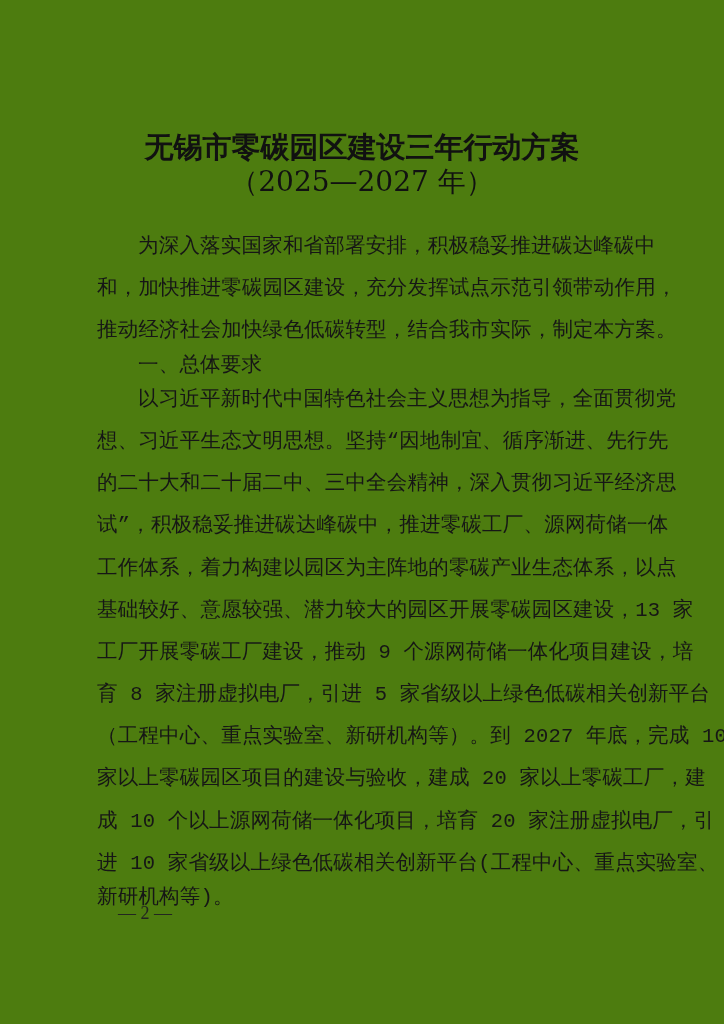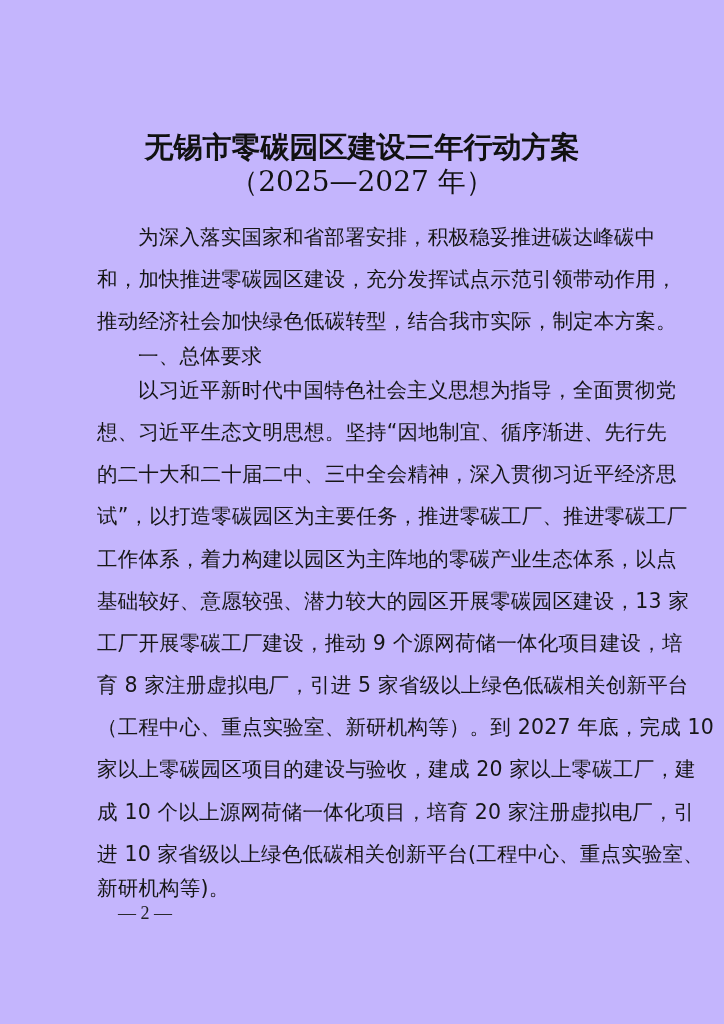--- a/index.html
+++ b/index.html
@@ -1,24 +1,24 @@
 <!DOCTYPE html>
 <html><head>
 <meta charset="utf-8">
 <style>
   html, body { margin: 0; padding: 0; background: #ffffff; }
   body { width: 724px; height: 1024px; position: relative; overflow: hidden;
          font-family: "DejaVu Sans", sans-serif; color: #111111; }
-  .page { position: absolute; left: 0; top: 0; width: 724px; height: 1024px; background: #c4b5fd; }
+  .page { position: absolute; left: 0; top: 0; width: 724px; height: 1024px; background: #4d7c0f; }
   .title { position: absolute; left: 0; width: 724px; text-align: center;
            font-family: "DejaVu Serif", "Liberation Serif", serif; font-weight: bold;
            font-size: 29px; color: #111; letter-spacing: 0px; white-space: nowrap; }
   .title-main { top: 128px; }
   .title-sub { top: 163px; font-weight: normal; font-size: 28px; }
-  .lines { position: absolute; left: 97px; top: 220px; width: 540px; }
+  .lines { position: absolute; left: 97px; top: 230px; width: 540px; font-family: Liberation Mono, monospace; }
   .line { height: 34.2px; line-height: 34.2px; font-size: 20.5px; white-space: nowrap;
           letter-spacing: 0.2px; color: #161616; }
   .line.indent { padding-left: 41px; }
   .line.justify { text-align: justify; text-align-last: justify; margin-top: 8px; }
   .pagenum { position: absolute; left: 118px; top: 903px; font-size: 18px;
              font-family: "Liberation Serif", "DejaVu Serif", serif; color: #222; white-space: pre; }
 </style>
 </head>
 <body>
 
@@ -27,21 +27,21 @@
   <div class="title title-sub">（2025—2027 年）</div>
 
   <div class="lines" id="lines">
     <div class="line indent">为深入落实国家和省部署安排，积极稳妥推进碳达峰碳中</div>
     <div class="line justify">和，加快推进零碳园区建设，充分发挥试点示范引领带动作用，</div>
     <div class="line justify">推动经济社会加快绿色低碳转型，结合我市实际，制定本方案。</div>
     <div class="line indent">一、总体要求</div>
     <div class="line indent">以习近平新时代中国特色社会主义思想为指导，全面贯彻党</div>
     <div class="line justify">想、习近平生态文明思想。坚持“因地制宜、循序渐进、先行先</div>
     <div class="line justify">的二十大和二十届二中、三中全会精神，深入贯彻习近平经济思</div>
-    <div class="line justify">试”，以打造零碳园区为主要任务，推进零碳工厂、推进零碳工厂</div>
+    <div class="line justify">试”，积极稳妥推进碳达峰碳中，推进零碳工厂、源网荷储一体</div>
     <div class="line justify">工作体系，着力构建以园区为主阵地的零碳产业生态体系，以点</div>
     <div class="line justify">基础较好、意愿较强、潜力较大的园区开展零碳园区建设，13 家</div>
     <div class="line justify">工厂开展零碳工厂建设，推动 9 个源网荷储一体化项目建设，培</div>
     <div class="line justify">育 8 家注册虚拟电厂，引进 5 家省级以上绿色低碳相关创新平台</div>
     <div class="line justify">（工程中心、重点实验室、新研机构等）。到 2027 年底，完成 10</div>
     <div class="line justify">家以上零碳园区项目的建设与验收，建成 20 家以上零碳工厂，建</div>
     <div class="line justify">成 10 个以上源网荷储一体化项目，培育 20 家注册虚拟电厂，引</div>
     <div class="line justify">进 10 家省级以上绿色低碳相关创新平台(工程中心、重点实验室、</div>
     <div class="line">新研机构等)。</div>
   </div>

